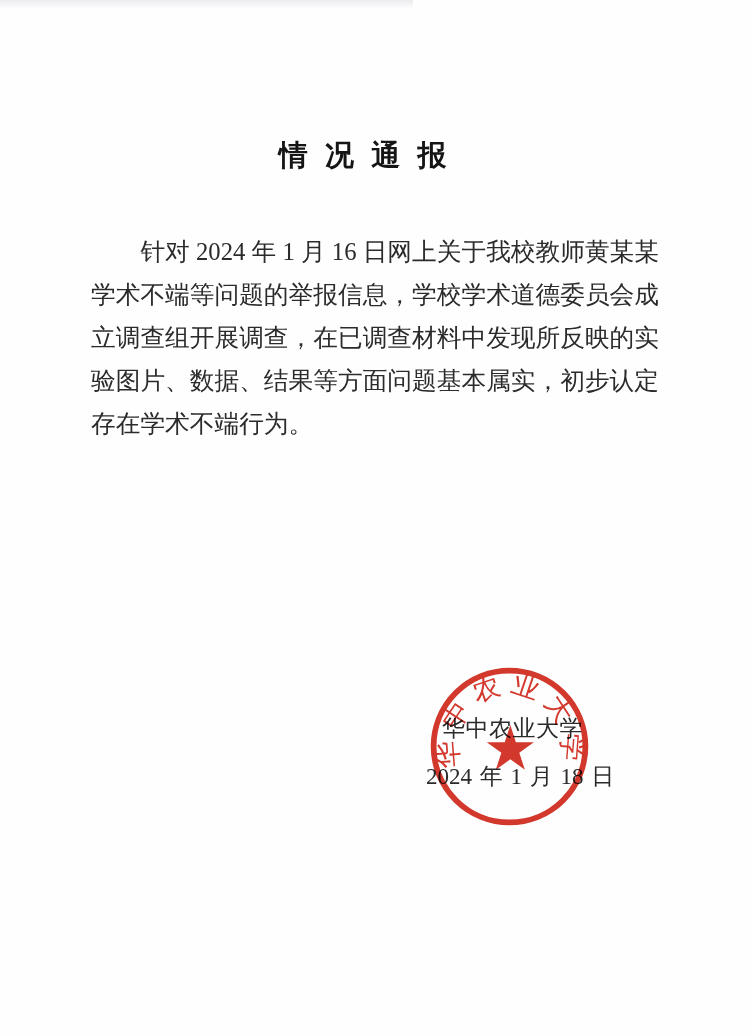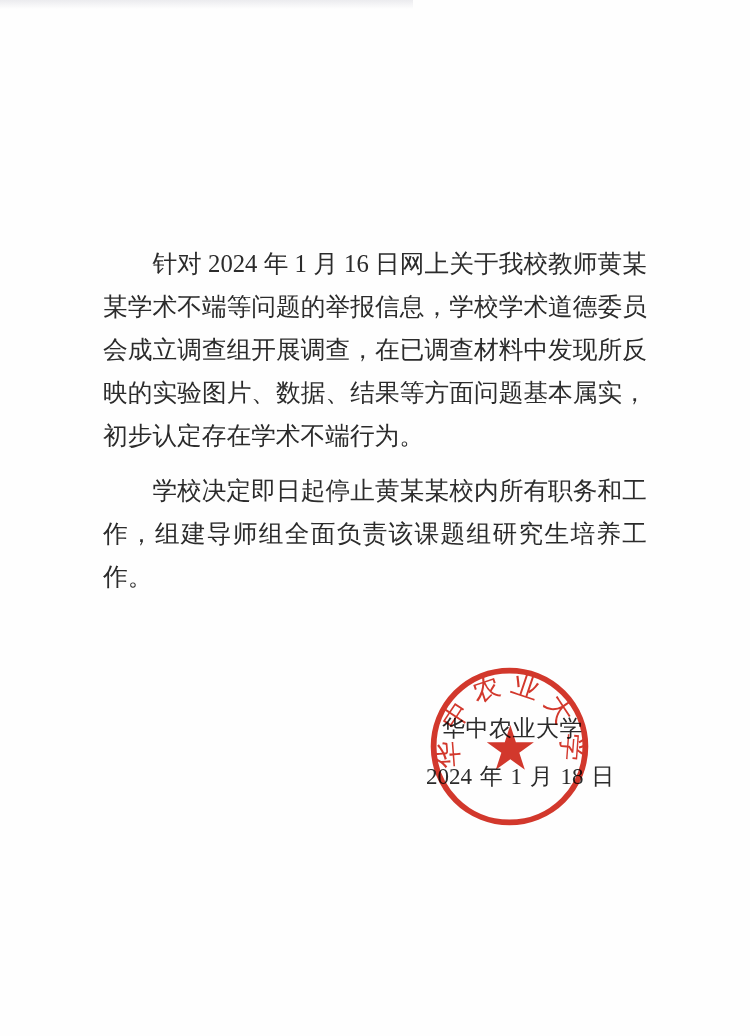--- a/index.html
+++ b/index.html
@@ -41,21 +41,21 @@
     position: absolute;
     top: 230px;
     left: 91px;
     width: 568px;
     font-size: 24.7px;
     line-height: 43px;
     text-align: justify;
     color: #2b2b2b;
   }
   .body-text p {
-    margin: 12px;
+    margin: 0;
     text-indent: 2em;
   }
   .sig-org {
     position: absolute;
     top: 713px;
     left: 442px;
     font-size: 23px;
     letter-spacing: 0.5px;
     color: #2b2b2b;
     z-index: 1;
@@ -82,24 +82,24 @@
     opacity: 0.93;
   }
 </style>
 </head>
 <body>
 
 <div class="page">
 
   <div class="scan-smudge"></div>
 
+  <h1 class="title">情 况 通 报</h1>
 
   <div class="body-text">
     <p>针对 2024 年 1 月 16 日网上关于我校教师黄某某学术不端等问题的举报信息，学校学术道德委员会成立调查组开展调查，在已调查材料中发现所反映的实验图片、数据、结果等方面问题基本属实，初步认定存在学术不端行为。</p>
-    <p>学校决定即日起停止黄某某校内所有职务和工作，组建导师组全面负责该课题组研究生培养工作。</p>
   </div>
 
   <div class="sig-org">华中农业大学</div>
 
   <div class="sig-date">2024 年 1 月 18 日</div>
 
   <svg class="seal" viewBox="0 0 200 200" xmlns="http://www.w3.org/2000/svg">
     <circle cx="100" cy="100" r="92" fill="none" stroke-width="7" stroke="#d0281c"></circle>
     <path id="sealArc" d="M 39.9 121.9 A 64 64 0 1 1 160.1 121.9" fill="none"></path>
     <text font-size="33" letter-spacing="9" text-anchor="middle" fill="#d0281c">

